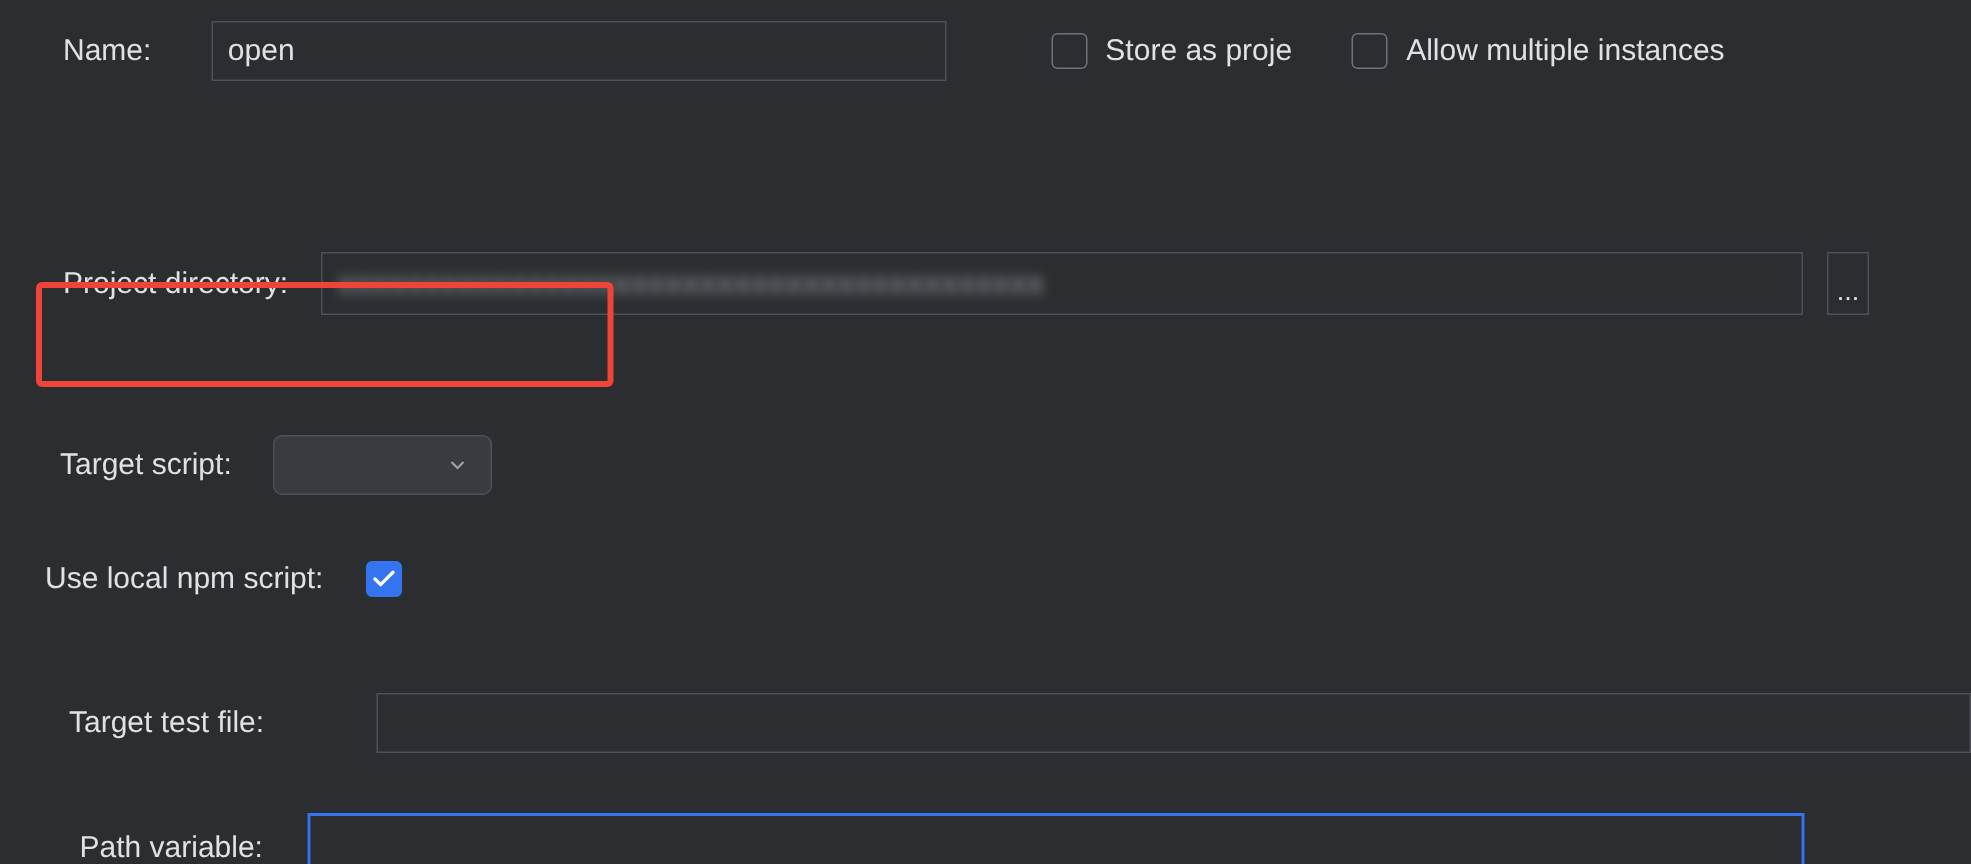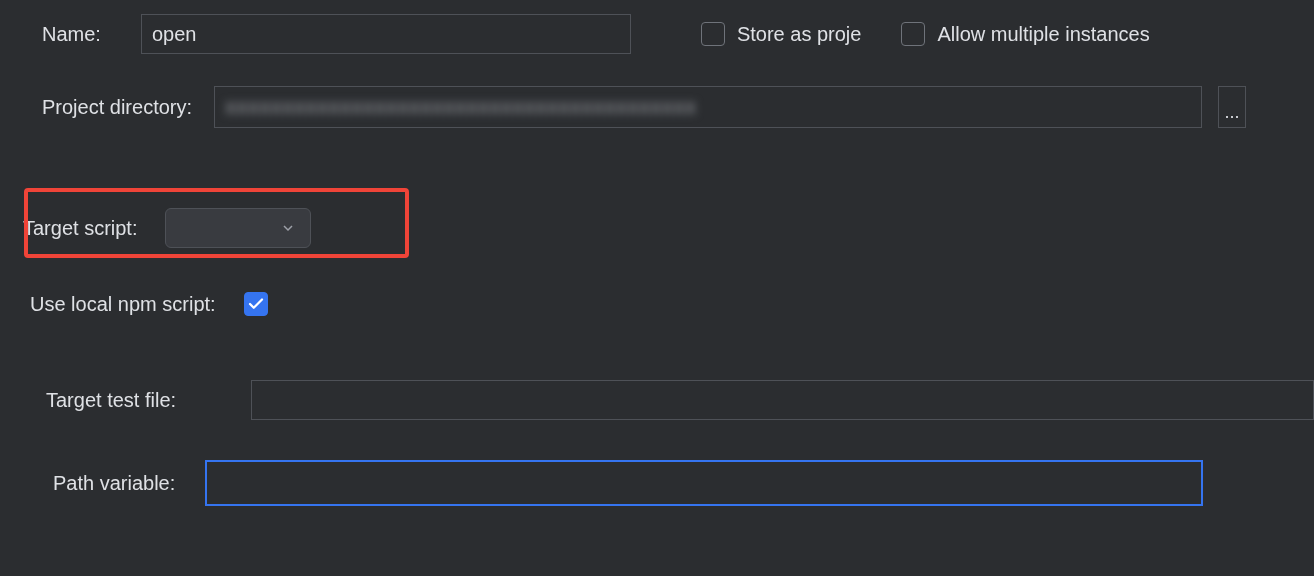--- a/index.html
+++ b/index.html
@@ -17,21 +17,21 @@
       overflow: hidden;
       padding: 14px 0 0 0;
     }
     .row {
       display: flex;
       align-items: center;
       padding: 0 0 0 42px;
       margin-bottom: 32px;
     }
     .row-1 {
-      margin-bottom: 32px;
+      margin-bottom: 114px;
     }
     .label {
       color: #dfe1e5;
       white-space: nowrap;
     }
     .text-input {
       background: #2b2d30;
       border: 1px solid #4e5157;
       color: #dfe1e5;
       font-size: 20px;
@@ -106,21 +106,21 @@
       position: absolute;
       left: 24px;
       top: 188px;
       width: 385px;
       height: 70px;
       border: 4px solid #f04438;
       border-radius: 4px;
       pointer-events: none;
     }
     .target-script-row {
-      padding-left: 23px;
+      padding-left: 40px;
       margin-top: 80px;
       margin-bottom: 44px;
       display: flex;
       align-items: center;
     }
     .dropdown {
       margin-left: 28px;
       width: 146px;
       height: 40px;
       border: 1px solid #4e5157;

